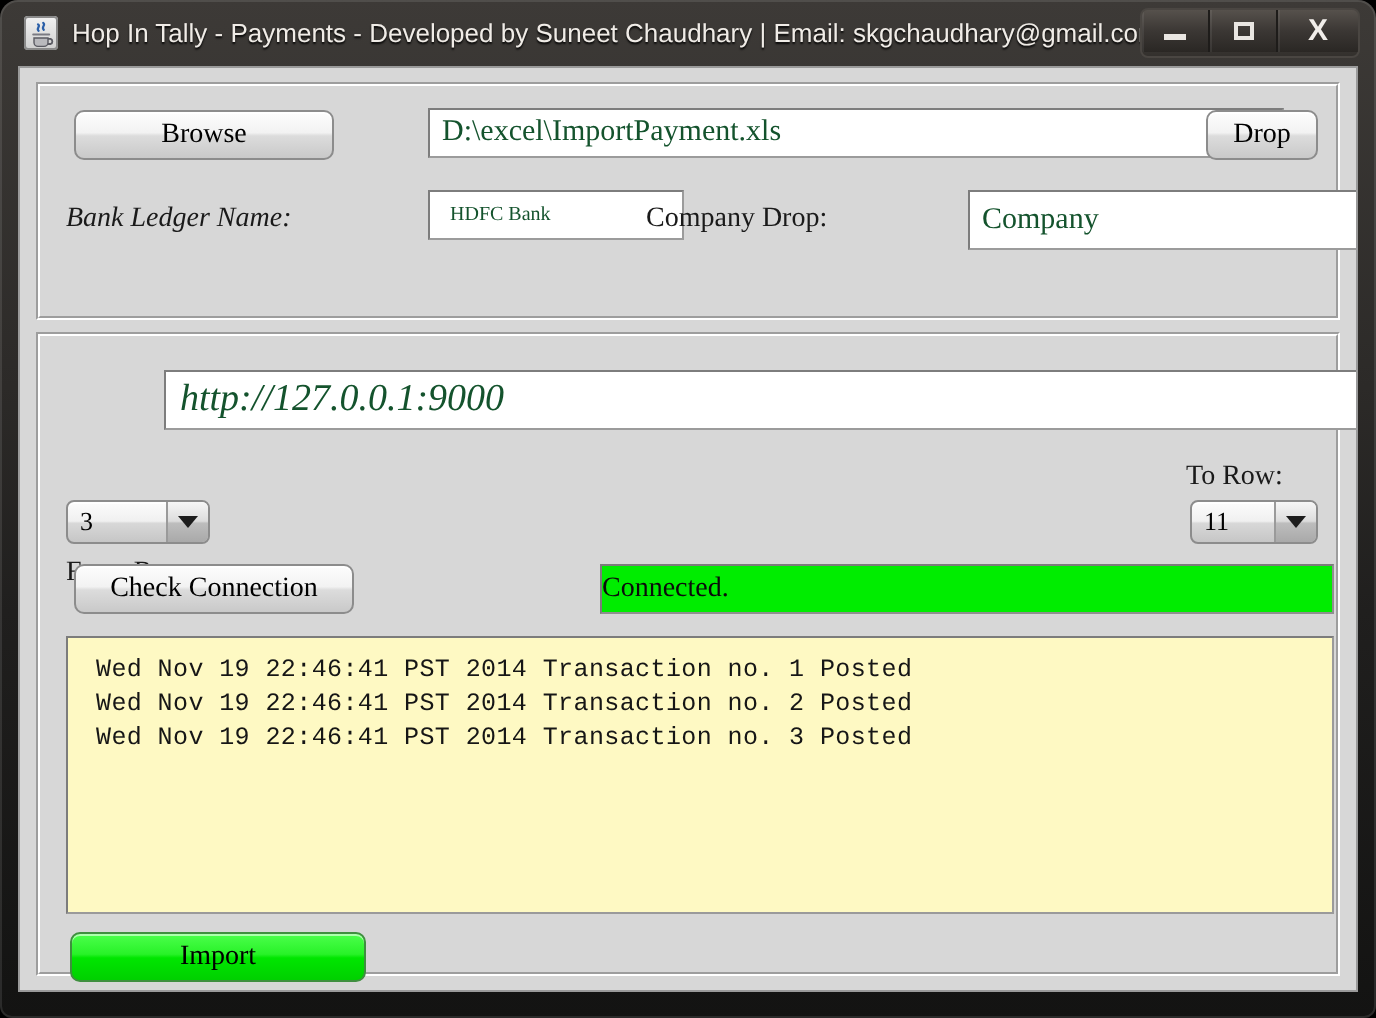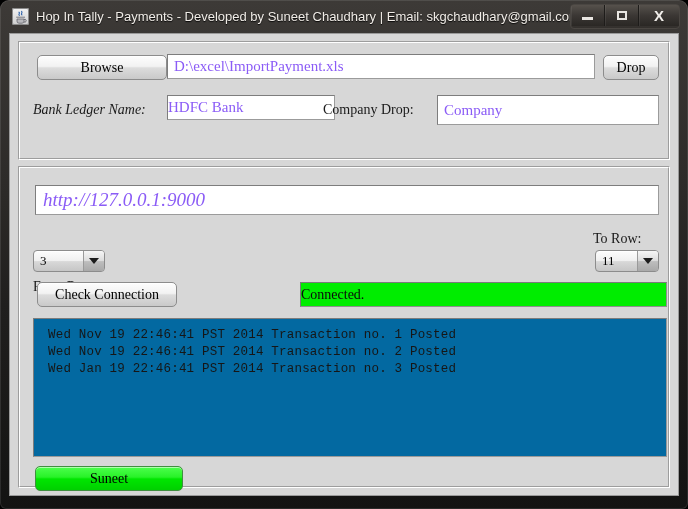--- a/index.html
+++ b/index.html
@@ -168,26 +168,27 @@
 
   .sfield {
     position: absolute;
     box-sizing: border-box;
     background: #ffffff;
     border: 1px solid #9b9b9b;
     border-top-color: #7d7d7d;
     border-left-color: #7d7d7d;
     font-family: "Liberation Serif", serif;
     font-size: 14px;
-    color: #8b5cf6;
+    color: #14532d;
     display: flex;
     align-items: center;
     padding-left: 4px;
     white-space: nowrap;
     overflow: hidden;
+    margin-left: 47px;
   }
 
   .slabel {
     position: absolute;
     font-family: "Liberation Serif", serif;
     font-size: 14px;
     color: #1a1a1a;
     white-space: nowrap;
     line-height: 16px;
   }
@@ -226,21 +227,21 @@
     border-right: 5px solid transparent;
     border-top: 6px solid #1c1c1c;
   }
 
   
   #browse-button { left: 18px; top: 13px; width: 130px; height: 25px; }
   #file-path-field { left: 148px; top: 12px; width: 428px; height: 25px; font-size: 15px; padding-left: 6px; }
   #drop-button { left: 584px; top: 13px; width: 56px; height: 25px; }
 
   #bank-ledger-label { left: 14px; top: 60px; font-style: italic; }
-  #bank-ledger-field { left: 148px; top: 53px; width: 168px; height: 25px; font-size: 15px; padding-left: 0;}
+  #bank-ledger-field { left: 148px; top: 53px; width: 128px; height: 25px; font-size: 10px; padding-left: 10px;}
   #company-label { left: 304px; top: 60px; }
   #company-field { left: 418px; top: 53px; width: 222px; height: 30px; font-size: 15px; padding-left: 6px;}
 
   #url-field {
     left: 16px; top: 18px; width: 624px; height: 30px;
     font-size: 19px;
     padding-left: 7px;
     font-style: italic;
   }
   #from-row-label { left: 14px; top: 64px; margin-top: 48px; }
@@ -263,21 +264,21 @@
     font-family: "Liberation Serif", serif;
     font-size: 14px;
     color: #0b0b0b;
   }
 
   #log-area {
     position: absolute;
     left: 14px; top: 151px;
     width: 634px; height: 139px;
     box-sizing: border-box;
-    background: #0369a1;
+    background: #fef9c3;
     border: 1px solid #9a9a9a;
     border-top-color: #7c7c7c;
     border-left-color: #7c7c7c;
     overflow: hidden;
     padding: 8px 0 0 14px;
   }
   .log-line {
     font-family: "Liberation Mono", monospace;
     font-size: 12.5px;
     line-height: 17px;
@@ -373,21 +374,21 @@
             </div>
         </div>
 
         <div class="sbutton" id="check-connection-button">Check Connection</div>
 
         <div id="connection-status">Connected.</div>
 
         <div id="log-area">
           <div class="log-line">Wed Nov 19 22:46:41 PST 2014 Transaction no. 1 Posted</div>
           <div class="log-line">Wed Nov 19 22:46:41 PST 2014 Transaction no. 2 Posted</div>
-          <div class="log-line">Wed Jan 19 22:46:41 PST 2014 Transaction no. 3 Posted</div>
+          <div class="log-line">Wed Nov 19 22:46:41 PST 2014 Transaction no. 3 Posted</div>
         </div>
 
-        <div id="import-button">Suneet</div>
+        <div id="import-button">Import</div>
       </div>
 
     </div>
   </div>
 </div>
 
 </body></html>

